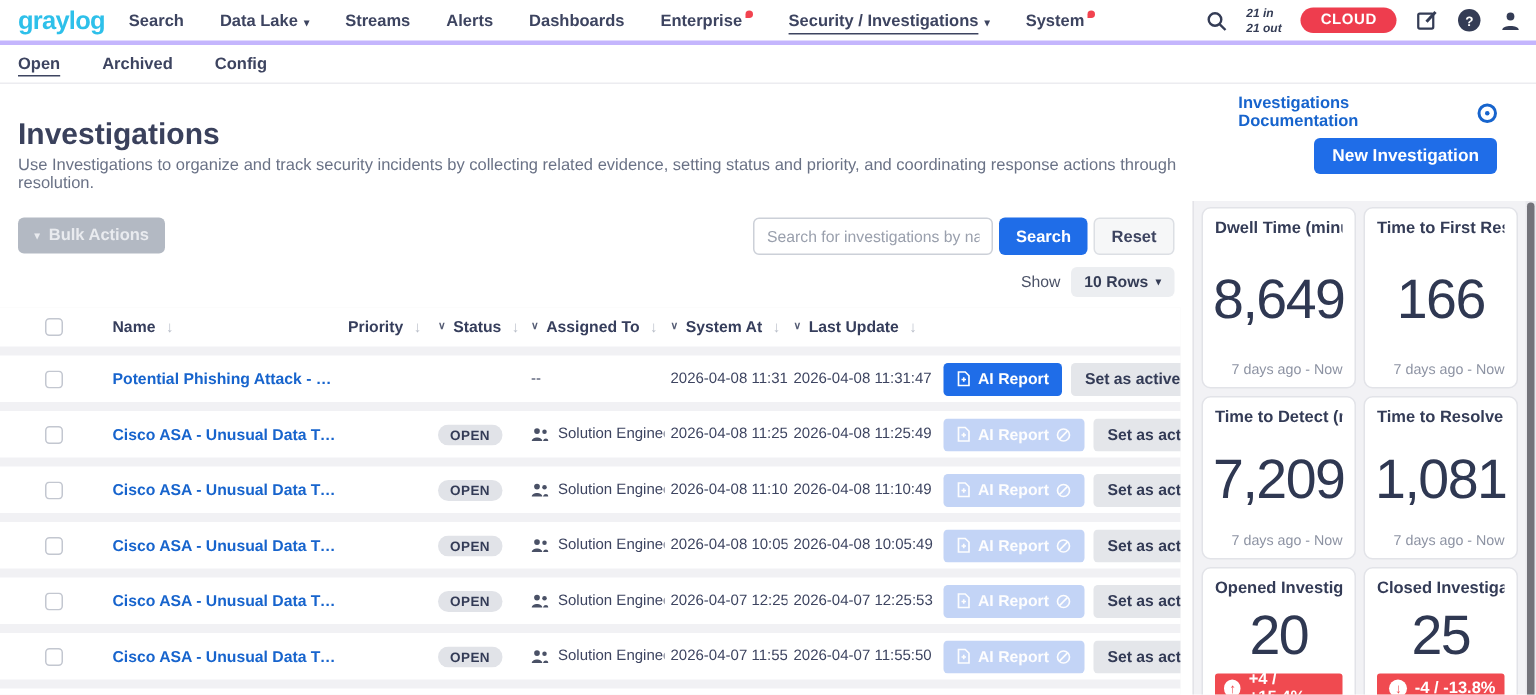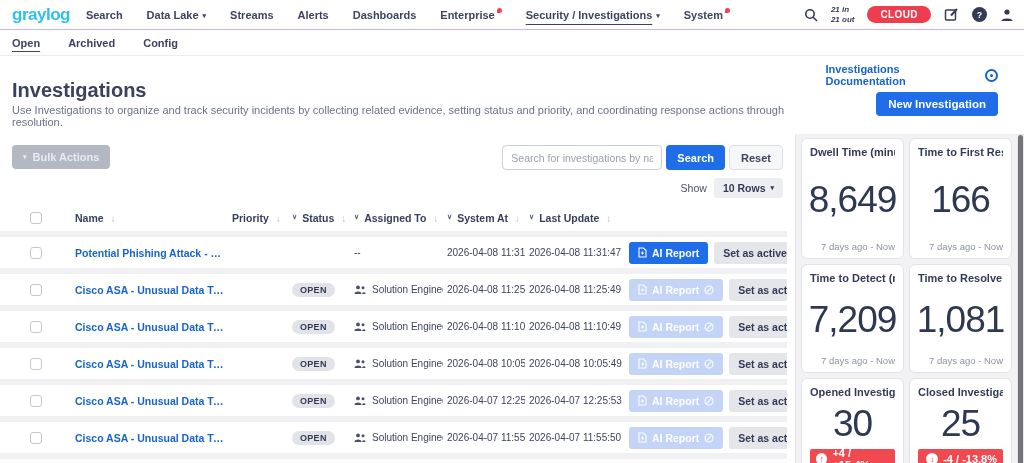--- a/index.html
+++ b/index.html
@@ -4,21 +4,21 @@
 <style>
   * { box-sizing: border-box; margin: 0; padding: 0; }
   html,body { width:1024px; height:463px; overflow:hidden; }
   body {
     font-family: "Liberation Sans", sans-serif;
     background:#fff; color:#343c55; font-size:11px;
   }
   
   .topnav{
     height:30px; display:flex; align-items:center; padding:0 10px;
-    background:#fff; border-bottom:1px solid #c4b5fd; position:relative; z-index:5;
+    background:#fff; border-bottom:3px solid #c4b5fd; position:relative; z-index:5;
   }
   .logo{ font-size:17px; font-weight:bold; color:#2ec0ea; letter-spacing:-0.5px; margin:0 16px 0 2px; }
   .nav-items{ display:flex; align-items:center; gap:24px; flex:1; }
   .nav-item{ font-size:11px; color:#3d4460; font-weight:600; cursor:pointer; display:inline-flex; align-items:flex-start; position:relative; padding:3px 0; }
   .nav-item.active .nav-label{ text-decoration:underline; text-underline-offset:5px; text-decoration-thickness:1px; }
   .nav-caret{ font-size:7px; margin-left:4px; margin-top:3px; color:#3d4460; }
   .nav-dot{ width:5px; height:5px; border-radius:50% 50% 50% 0; background:#f2434f; display:inline-block; margin-left:2px; margin-top:-1px; }
   .topnav-right{ display:flex; align-items:center; gap:13px; }
   .icon-btn{ display:inline-flex; align-items:center; justify-content:center; cursor:pointer; background:none; border:none; }
   .inout{ font-size:8px; font-style:italic; font-weight:bold; color:#343c55; line-height:1.15; text-align:left; }
@@ -529,21 +529,21 @@
     <div class="card-range">7 days ago - Now</div>
   </div>
         <div class="card">
     <div class="card-title">Time to Resolve (minu...</div>
     <div class="card-value">1,081</div>
 
     <div class="card-range">7 days ago - Now</div>
   </div>
         <div class="card">
     <div class="card-title">Opened Investigations</div>
-    <div class="card-value">30</div>
+    <div class="card-value">20</div>
     <div class="card-trend">
       <span class="trend-circle">↑</span>
       <span class="trend-text">+4 / +15.4%</span>
     </div>
     <div class="card-range">7 days ago - Now</div>
   </div>
         <div class="card">
     <div class="card-title">Closed Investigations</div>
     <div class="card-value">25</div>
     <div class="card-trend">

